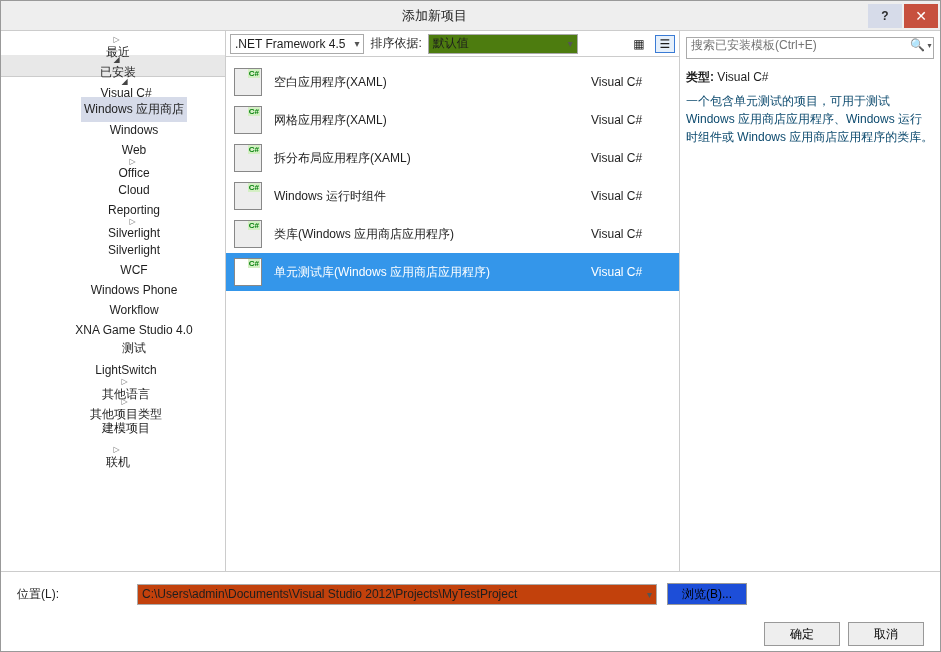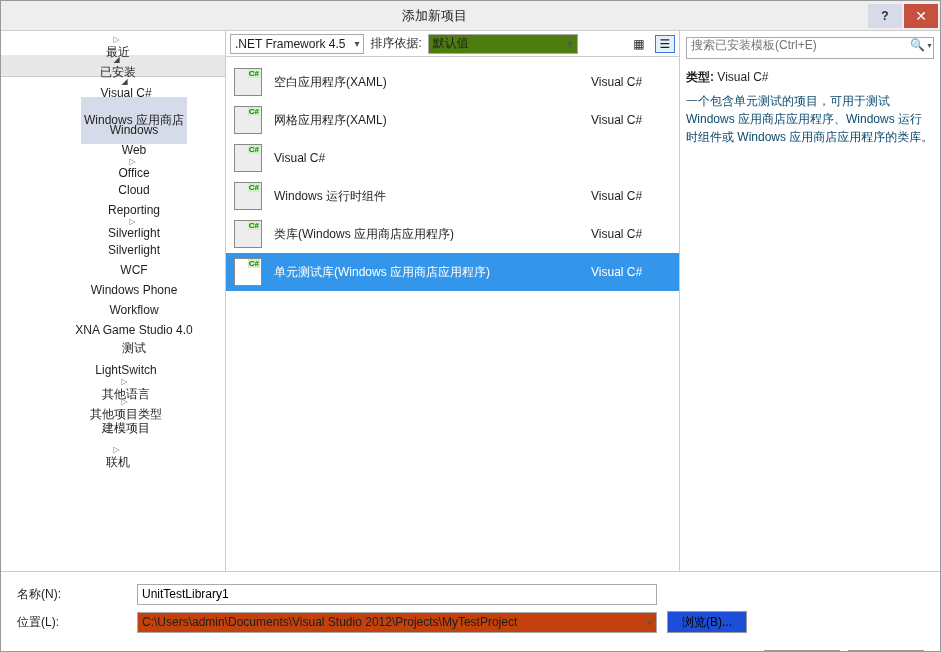--- a/index.html
+++ b/index.html
@@ -15,21 +15,21 @@
 
 .main { display: flex; height: 540px; }
 
 
 .sidebar { width: 225px; border-right: 1px solid #ccc; padding-top: 4px; overflow: hidden; }
 .tree-item { display: flex; align-items: center; height: 20px; cursor: default; padding-right: 4px; flex-direction: column; }
 .tree-item .twisty { width: 11px; height: 11px; margin-right: 3px; display: inline-flex; align-items: center; justify-content: center; font-size: 9px; color: #555; }
 .tree-item .twisty.expanded::before { content: "◢"; font-size: 8px; color: #444; }
 .tree-item .twisty.collapsed::before { content: "▷"; font-size: 8px; color: #777; }
 .tree-item.header { background: #e8e8e8; border-bottom: 1px solid #ccc; height: 22px; }
-.tree-item.selected .label { background: #d6dbe9; padding: 15px 3px; }
+.tree-item.selected .label { background: #d6dbe9; padding: 4px 3px; }
 .ind-0 { padding-left: 14px; }
 .ind-1 { padding-left: 30px; }
 .ind-2 { padding-left: 46px; }
 .tree-item .label { white-space: nowrap; }
 
 
 .center { flex: 1; display: flex; flex-direction: column; border-right: 1px solid #ccc; }
 .toolbar { height: 26px; display: flex; align-items: center; border-bottom: 1px solid #ccc; padding: 0 4px; gap: 6px; }
 .fw-select { border: 1px solid #aaa; height: 20px; padding: 0 18px 0 4px; background: #fff; position: relative; font-size: 12px; display: flex; align-items: center; }
 .fw-select::after { content: "▾"; position: absolute; right: 4px; font-size: 10px; color: #555; }
@@ -191,20 +191,21 @@
         <div class="tname">空白应用程序(XAML)</div>
         <div class="tlang">Visual C#</div>
       </div>
       <div class="template-row">
         <div class="ticon"></div>
         <div class="tname">网格应用程序(XAML)</div>
         <div class="tlang">Visual C#</div>
       </div>
       <div class="template-row">
         <div class="ticon"></div>
+        <div class="tname">拆分布局应用程序(XAML)</div>
         <div class="tlang">Visual C#</div>
       </div>
       <div class="template-row">
         <div class="ticon"></div>
         <div class="tname">Windows 运行时组件</div>
         <div class="tlang">Visual C#</div>
       </div>
       <div class="template-row">
         <div class="ticon"></div>
         <div class="tname">类库(Windows 应用商店应用程序)</div>
@@ -227,24 +228,20 @@
       <span class="strong">类型:</span>
       <span>Visual C#</span>
     </div>
     <div class="desc-body">一个包含单元测试的项目，可用于测试 Windows 应用商店应用程序、Windows 运行时组件或 Windows 应用商店应用程序的类库。</div>
   </div>
 
 </div>
 
 <div class="bottom">
   <div class="form-row">
-    <div class="flabel">名称(N):</div>
-    <input class="finput" value="UnitTestLibrary1" style="">
-  </div>
-  <div class="form-row">
     <div class="flabel">位置(L):</div>
     <div class="combo">
         <span>C:\Users\admin\Documents\Visual Studio 2012\Projects\MyTestProject</span>
       </div>
     <button class="browse-btn">浏览(B)...</button>
   </div>
 </div>
 
 <div class="dialog-btns">
   <button class="dlg-btn">确定</button>

